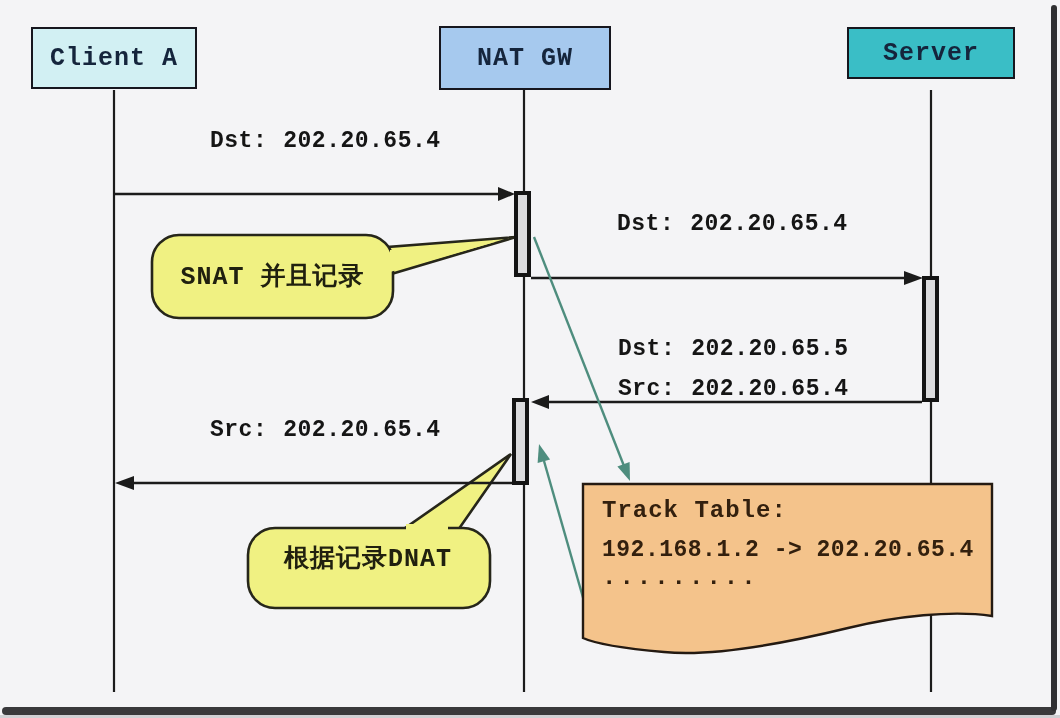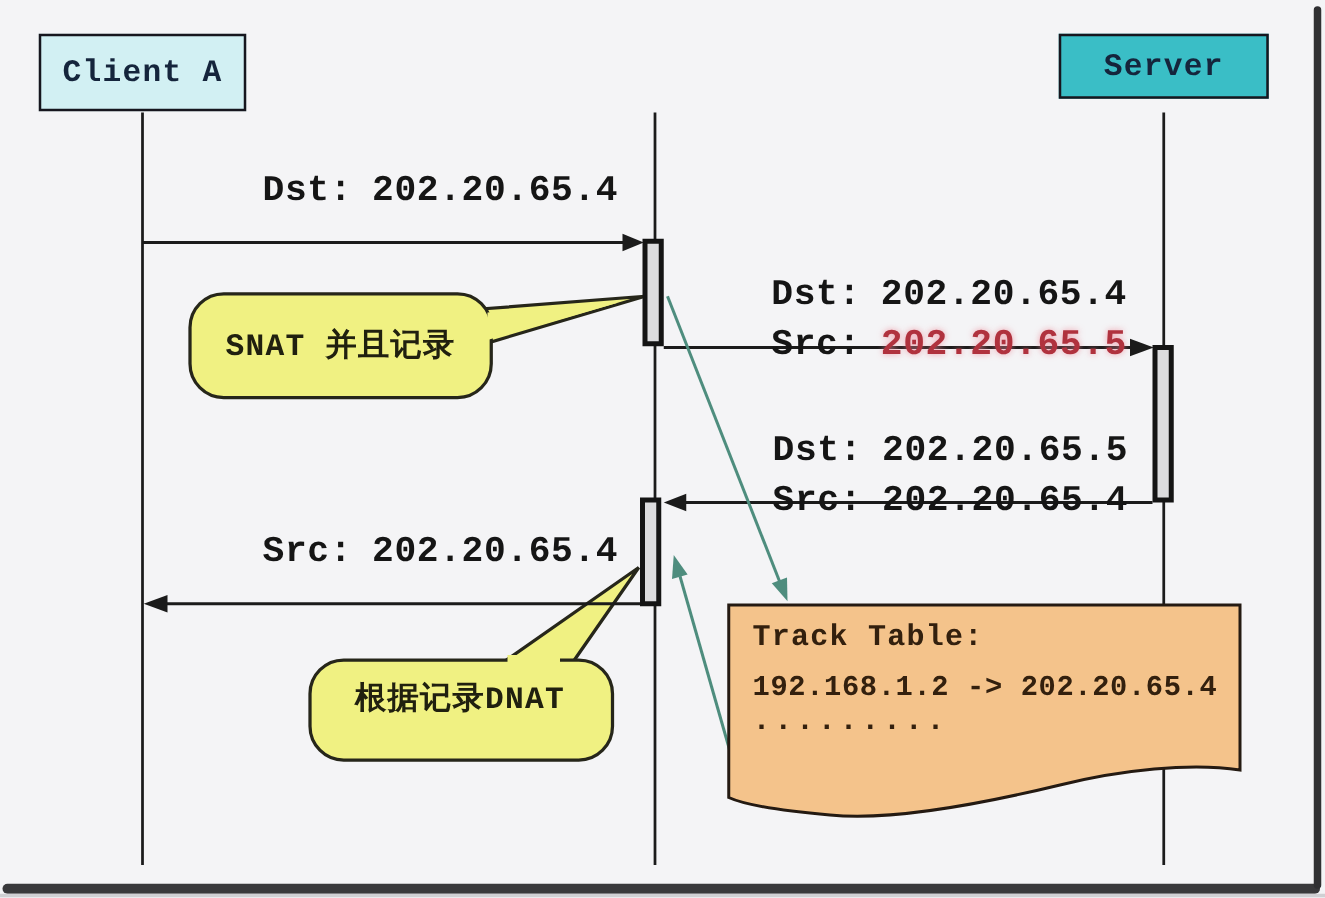--- a/index.html
+++ b/index.html
@@ -11,22 +11,22 @@
   }
   #shapes{position:absolute;left:0;top:0;}
   .actor{
     position:absolute;display:flex;align-items:center;justify-content:center;
     border:2.5px solid #16161e;box-sizing:border-box;
     font-size:25px;font-weight:700;color:#15253c;letter-spacing:1px;
   }
   #actor-client{left:31px;top:27px;width:166px;height:62px;background:#d2f0f3;}
   #actor-natgw{left:439px;top:26px;width:172px;height:64px;background:#a6c9ee;}
   #actor-server{left:847px;top:27px;width:168px;height:52px;background:#3abec6;}
-  .msg{position:absolute;font-size:29px;font-weight:700;color:#151515;
-       line-height:40px;letter-spacing:.5px;white-space:nowrap;margin-top:12px;}
+  .msg{position:absolute;font-size:23px;font-weight:700;color:#151515;
+       line-height:40px;letter-spacing:.5px;white-space:nowrap;}
   .mlbl{display:inline-block;min-width:56px;}
   .mval{margin-left:16px;}
   .red{color:#b0323e;text-shadow:0 0 5px rgba(236,128,144,.75);}
   #msg1{left:210px;top:121px;}
   #msg2{left:617px;top:204px;}
   #msg3{left:618px;top:329px;text-align:center;}
   #msg4{left:210px;top:410px;}
   .callout-text{position:absolute;text-align:center;font-size:25px;font-weight:700;
        color:#20200f;letter-spacing:1px;white-space:nowrap;}
   #callout1-text{left:152px;top:259px;width:241px;}
@@ -79,36 +79,36 @@
     <polygon points="630,481 617.4,466.6 629.6,461.9" fill="#4e8d7e"></polygon>
     <line x1="584" y1="601" x2="544" y2="461" stroke="#4e8d7e" stroke-width="2.4"></line>
     <polygon points="539,444 550.1,459.5 537.6,463.1" fill="#4e8d7e"></polygon>
 
     <path d="M583,484 L992,484 L992,616 C952,610 897,616 848,628 C786,643 713,657 664,652 C630,649 598,645 583,638 Z" fill="#f4c38b" stroke="#241a12" stroke-width="2.4"></path>
   </svg>
 
   <div class="actor" id="actor-client">
     <span>Client A</span>
   </div>
+  <div class="actor" id="actor-natgw">
+    <span>NAT GW</span>
+  </div>
   <div class="actor" id="actor-server">
     <span>Server</span>
   </div>
 
   <div class="msg" id="msg1">
     <div>
       <span class="mlbl">Dst:</span><span class="mval">202.20.65.4</span>
     </div>
   </div>
 
   <div class="msg" id="msg2">
     <div>
       <span class="mlbl">Dst:</span><span class="mval">202.20.65.4</span>
-    </div>
-    <div>
-      <span class="mlbl">Src:</span><span class="mval red">202.20.65.5</span>
     </div>
   </div>
 
   <div class="msg" id="msg3">
     <div>
       <span class="mlbl">Dst:</span><span class="mval">202.20.65.5</span>
     </div>
     <div>
       <span class="mlbl">Src:</span><span class="mval">202.20.65.4</span>
     </div>

